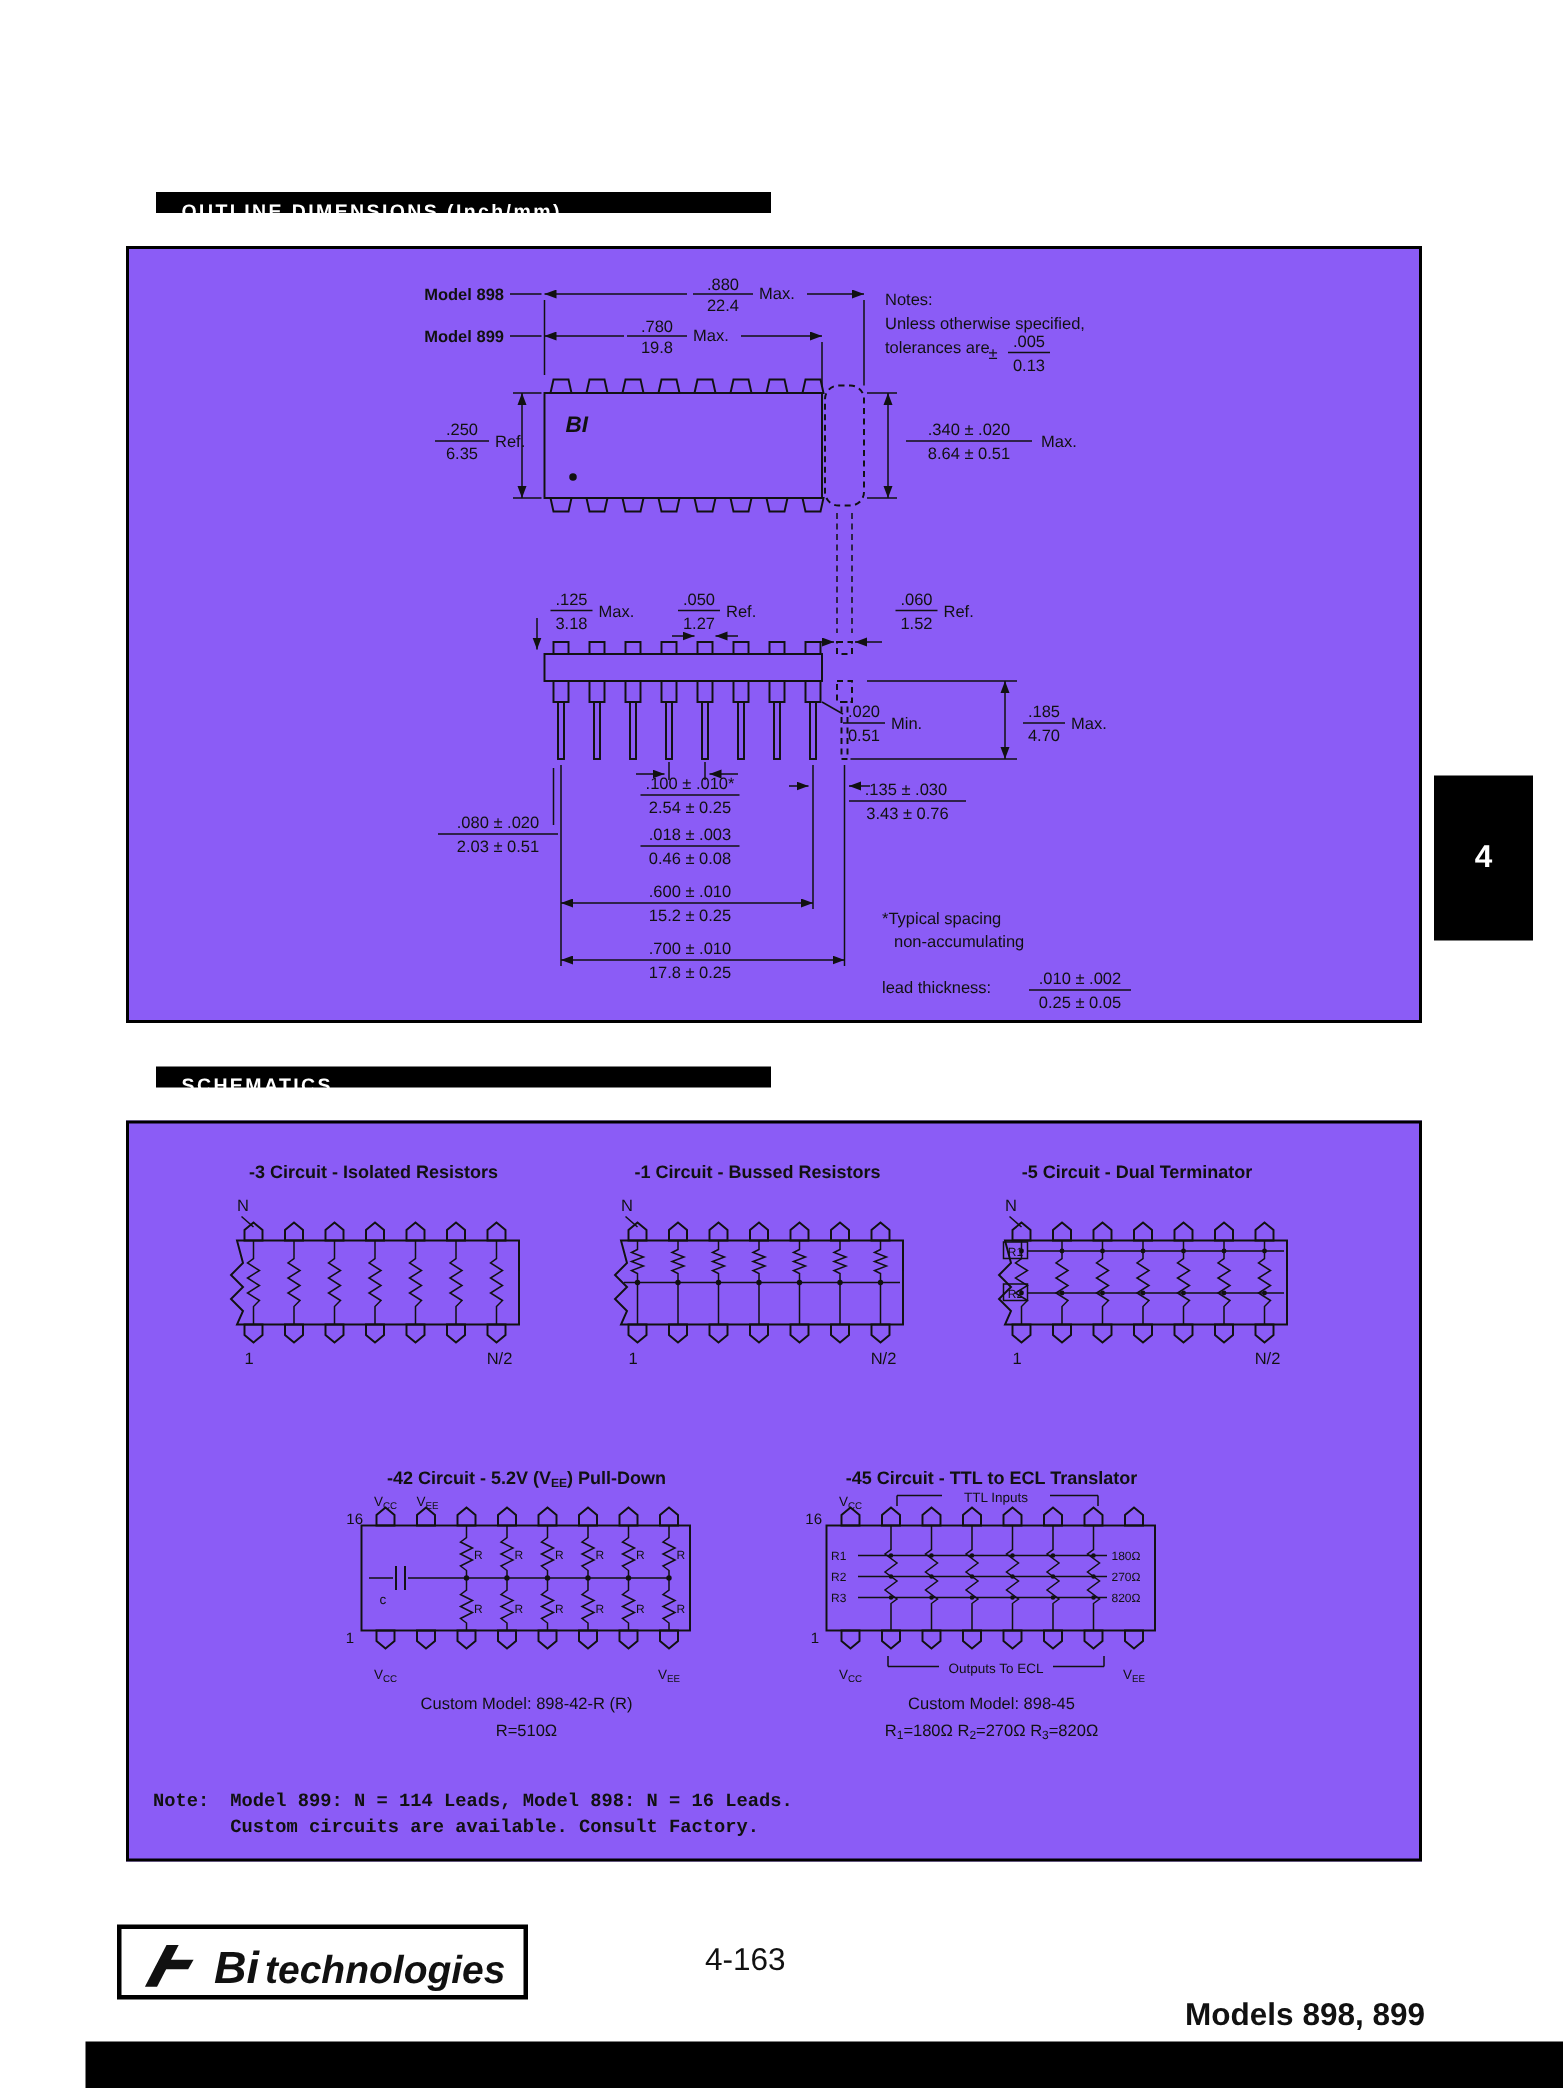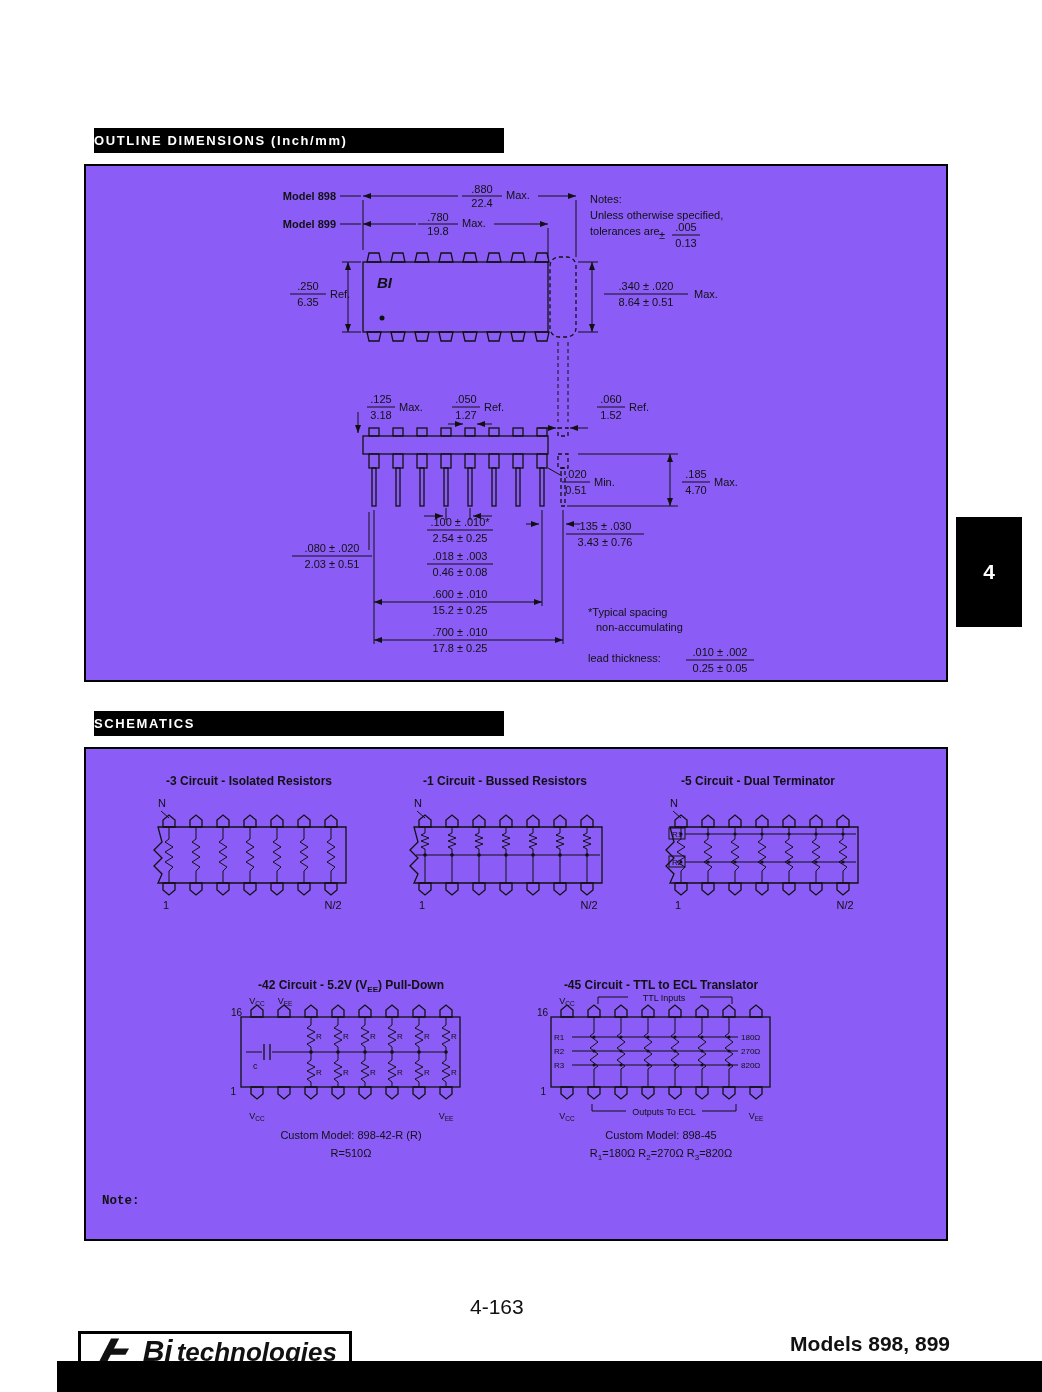--- a/index.html
+++ b/index.html
@@ -2,22 +2,22 @@
 <html><head>
 <meta charset="utf-8">
 <style>
   *{box-sizing:border-box}
   html,body{margin:0;padding:0}
   body{
     width:1042px;height:1392px;position:relative;background:#fff;
     font-family:"Liberation Sans",sans-serif;color:#111;overflow:hidden;
   }
   .bar{
-    position:absolute;left:94px;width:410px;height:25px;background:#000;color:#fff;
-    font-weight:bold;font-size:13px;letter-spacing:1.6px;line-height:25px;
+    position:absolute;left:104px;width:410px;height:14px;background:#000;color:#fff;
+    font-weight:bold;font-size:13px;letter-spacing:1.6px;line-height:25px;padding-left:17px;
   }
   #bar1{top:128px}
   #bar2{top:711px}
   .frame{position:absolute;left:84px;width:864px;border:2px solid #000000;background:#8b5cf6}
   #outline-box{top:164px;height:518px}
   #schem-box{top:747px;height:494px}
   #tab4{
     position:absolute;left:956px;top:517px;width:66px;height:110px;background:#000;color:#fff;
     font-weight:bold;font-size:21px;display:flex;align-items:center;justify-content:center;
   }
@@ -32,21 +32,21 @@
   .f8{font-size:8px}
   .f9{font-size:9px}
   .f10{font-size:10px}
   .logo-b{font-size:15px;font-weight:bold;font-style:italic}
   .note{
     position:absolute;left:16px;top:444px;display:flex;gap:14px;
     font-weight:bold;font-size:12.5px;line-height:17px;font-family:Liberation Mono, monospace;
   }
   #footer-logo{
     position:absolute;left:78px;top:1283px;width:274px;height:50px;border:3px solid #000;
-    display:flex;align-items:flex-start;gap:10px;padding:0 12px;background:#fff;margin-top:48px;
+    display:flex;align-items:flex-end;gap:10px;padding:0 12px;background:#fff;
   }
   #brand{font-style:italic;font-weight:bold;font-size:26px;white-space:nowrap}
   #brand .bi{font-size:30px;margin-right:4px}
   #page-num{position:absolute;left:470px;top:1295px;font-weight:normal;font-size:21px}
   #models{position:absolute;right:92px;top:1332px;font-weight:bold;font-size:21px}
   #bottom-bar{position:absolute;left:57px;top:1361px;width:985px;height:31px;background:#000}
 </style>
 </head>
 <body>
 
@@ -567,20 +567,24 @@
       <text class="f9" x="670" y="370" text-anchor="middle"><tspan>V</tspan><tspan dy="2" font-size="6.5">EE</tspan></text>
       <text x="575" y="390" text-anchor="middle">Custom Model: 898-45</text>
       <text x="575" y="408" text-anchor="middle">
         <tspan>R</tspan><tspan dy="2.5" font-size="8">1</tspan><tspan dy="-2.5" font-size="11">=180Ω  R</tspan><tspan dy="2.5" font-size="8">2</tspan><tspan dy="-2.5" font-size="11">=270Ω  R</tspan><tspan dy="2.5" font-size="8">3</tspan><tspan dy="-2.5" font-size="11">=820Ω</tspan>
       </text>
     </g>
   </svg>
 
   <div class="note">
     <span>Note:</span>
+    <div>
+      <div>Model 899: N = 114 Leads, Model 898: N = 16 Leads.</div>
+      <div>Custom circuits are available.  Consult Factory.</div>
+    </div>
   </div>
 </div>
 
 <div id="footer-logo">
   <svg width="44" height="38" viewBox="0 0 44 38">
     <path d="M4,34 L20,3 L29,3 L13,34 Z" fill="#111"></path>
     <path d="M15,14 L40,14 L36,21 L11,21 Z" fill="#111"></path>
   </svg>
   <div id="brand">
     <span class="bi">Bi</span><span>technologies</span>

